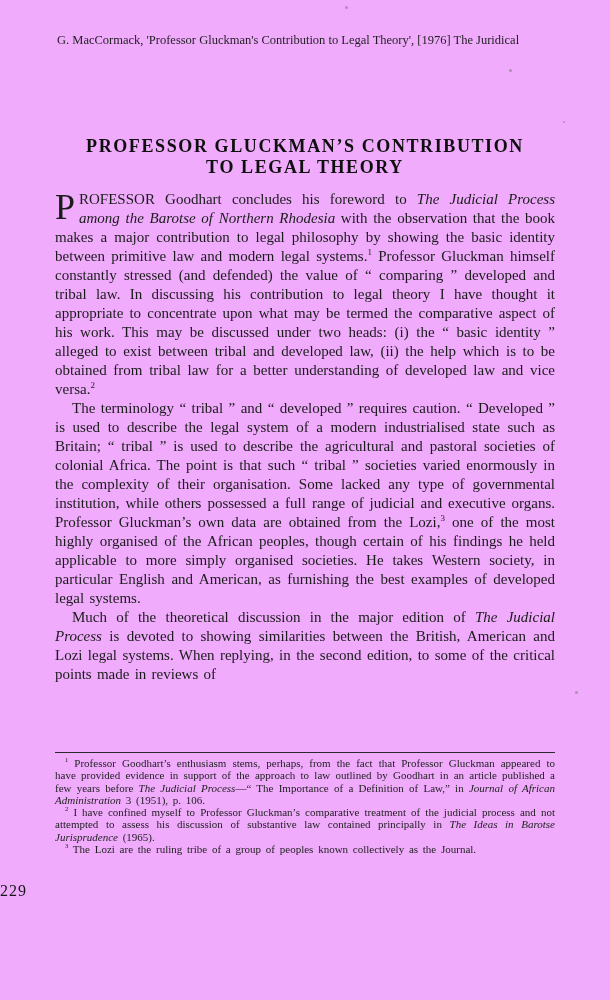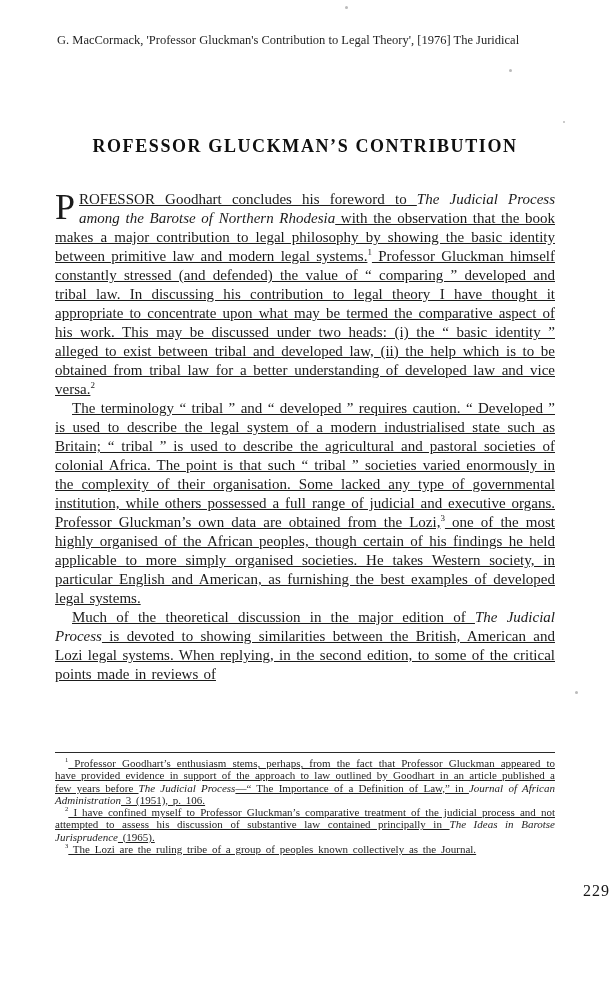--- a/index.html
+++ b/index.html
@@ -1,18 +1,18 @@
 <!DOCTYPE html>
 <html><head>
 <meta charset="utf-8">
 <style>
   html,body{margin:0;padding:0;background:#e8e8e6;}
   .page{
     position:relative;width:610px;height:1000px;margin:0 auto;
-    background:#ffffff;
+    background:#f0abfc;
     font-family:"Liberation Serif","DejaVu Serif",serif;
     color:#1b1b1b;overflow:hidden;
   }
   .citation{
     position:absolute;left:57px;top:33px;width:495px;
     font-size:12.5px;line-height:15px;color:#1f1f1f;
   }
   .title{
     position:absolute;left:0;top:136px;width:100%;margin:0;
     text-align:center;font-weight:bold;font-size:18px;line-height:21px;
@@ -22,49 +22,50 @@
     position:absolute;left:55px;top:190px;width:500px;
     font-size:15px;line-height:19px;text-align:justify;word-spacing:1.5px;
   }
   .body-text p{margin:0;}
   .body-text p.indent{text-indent:17px;}
   .dropcap{
     float:left;font-size:36px;line-height:32px;padding:1px 4px 0 0;
     font-weight:normal;
   }
   .i{font-style:italic;}
-  .n{font-style:normal;text-decoration:underline;}
+  .n{font-style:normal;}
   .sup{vertical-align:super;font-size:0.6em;line-height:0;}
   .rule{
     position:absolute;left:55px;top:752px;width:500px;height:0;
     border-top:1.4px solid #2a2a2a;
   }
   .footnotes{
     position:absolute;left:55px;top:757px;width:500px;
     font-size:11px;line-height:12.3px;text-align:justify;word-spacing:2px;
     color:#1e1e1e;
   }
   .footnotes p{margin:0;text-indent:10px;}
   .pageno{
     position:absolute;left:0;top:882px;width:100%;
-    text-align:right;font-size:16px;letter-spacing:1px;color:#171717;
+    text-align:left;font-size:16px;letter-spacing:1px;color:#171717;
   }
   .speck{position:absolute;background:#666;border-radius:50%;opacity:.45;}
 </style>
 </head>
 <body>
 
 <div class="page">
 
   <div class="citation">
     <div>G. MacCormack, 'Professor Gluckman's Contribution to Legal Theory', [1976] The Juridical</div>
   </div>
 
   <h1 class="title">
-    <span style="display:block">ROFESSOR GLUCKMAN’S CONTRIBUTION</span>
+    <span style="display:block">PROFESSOR GLUCKMAN’S CONTRIBUTION</span>
+    <span style="display:block">TO LEGAL THEORY</span>
   </h1>
 
   <div class="body-text" id="body-paragraphs">
       <p class=""><span class="dropcap">P</span><span class="n">ROFESSOR Goodhart concludes his foreword to </span><span class="i">The Judicial Process among the Barotse of Northern Rhodesia</span><span class="n"> with the observation that the book makes a major contribution to legal philosophy by showing the basic identity between primitive law and modern legal systems.</span><span class="sup">1</span><span class="n"> Professor Gluckman himself constantly stressed (and defended) the value of “ comparing ” developed and tribal law. In discussing his contribution to legal theory I have thought it appropriate to concentrate upon what may be termed the comparative aspect of his work. This may be discussed under two heads: (i) the “ basic identity ” alleged to exist between tribal and developed law, (ii) the help which is to be obtained from tribal law for a better understanding of developed law and vice versa.</span><span class="sup">2</span></p>
       <p class="indent"><span class="n">The terminology “ tribal ” and “ developed ” requires caution. “ Developed ” is used to describe the legal system of a modern industrialised state such as Britain; “ tribal ” is used to describe the agricultural and pastoral societies of colonial Africa. The point is that such “ tribal ” societies varied enormously in the complexity of their organisation. Some lacked any type of governmental institution, while others possessed a full range of judicial and executive organs. Professor Gluckman’s own data are obtained from the Lozi,</span><span class="sup">3</span><span class="n"> one of the most highly organised of the African peoples, though certain of his findings he held applicable to more simply organised societies. He takes Western society, in particular English and American, as furnishing the best examples of developed legal systems.</span></p>
       <p class="indent"><span class="n">Much of the theoretical discussion in the major edition of </span><span class="i">The Judicial Process</span><span class="n"> is devoted to showing similarities between the British, American and Lozi legal systems. When replying, in the second edition, to some of the critical points made in reviews of</span></p>
     </div>
 
   <div class="rule"></div>
 

